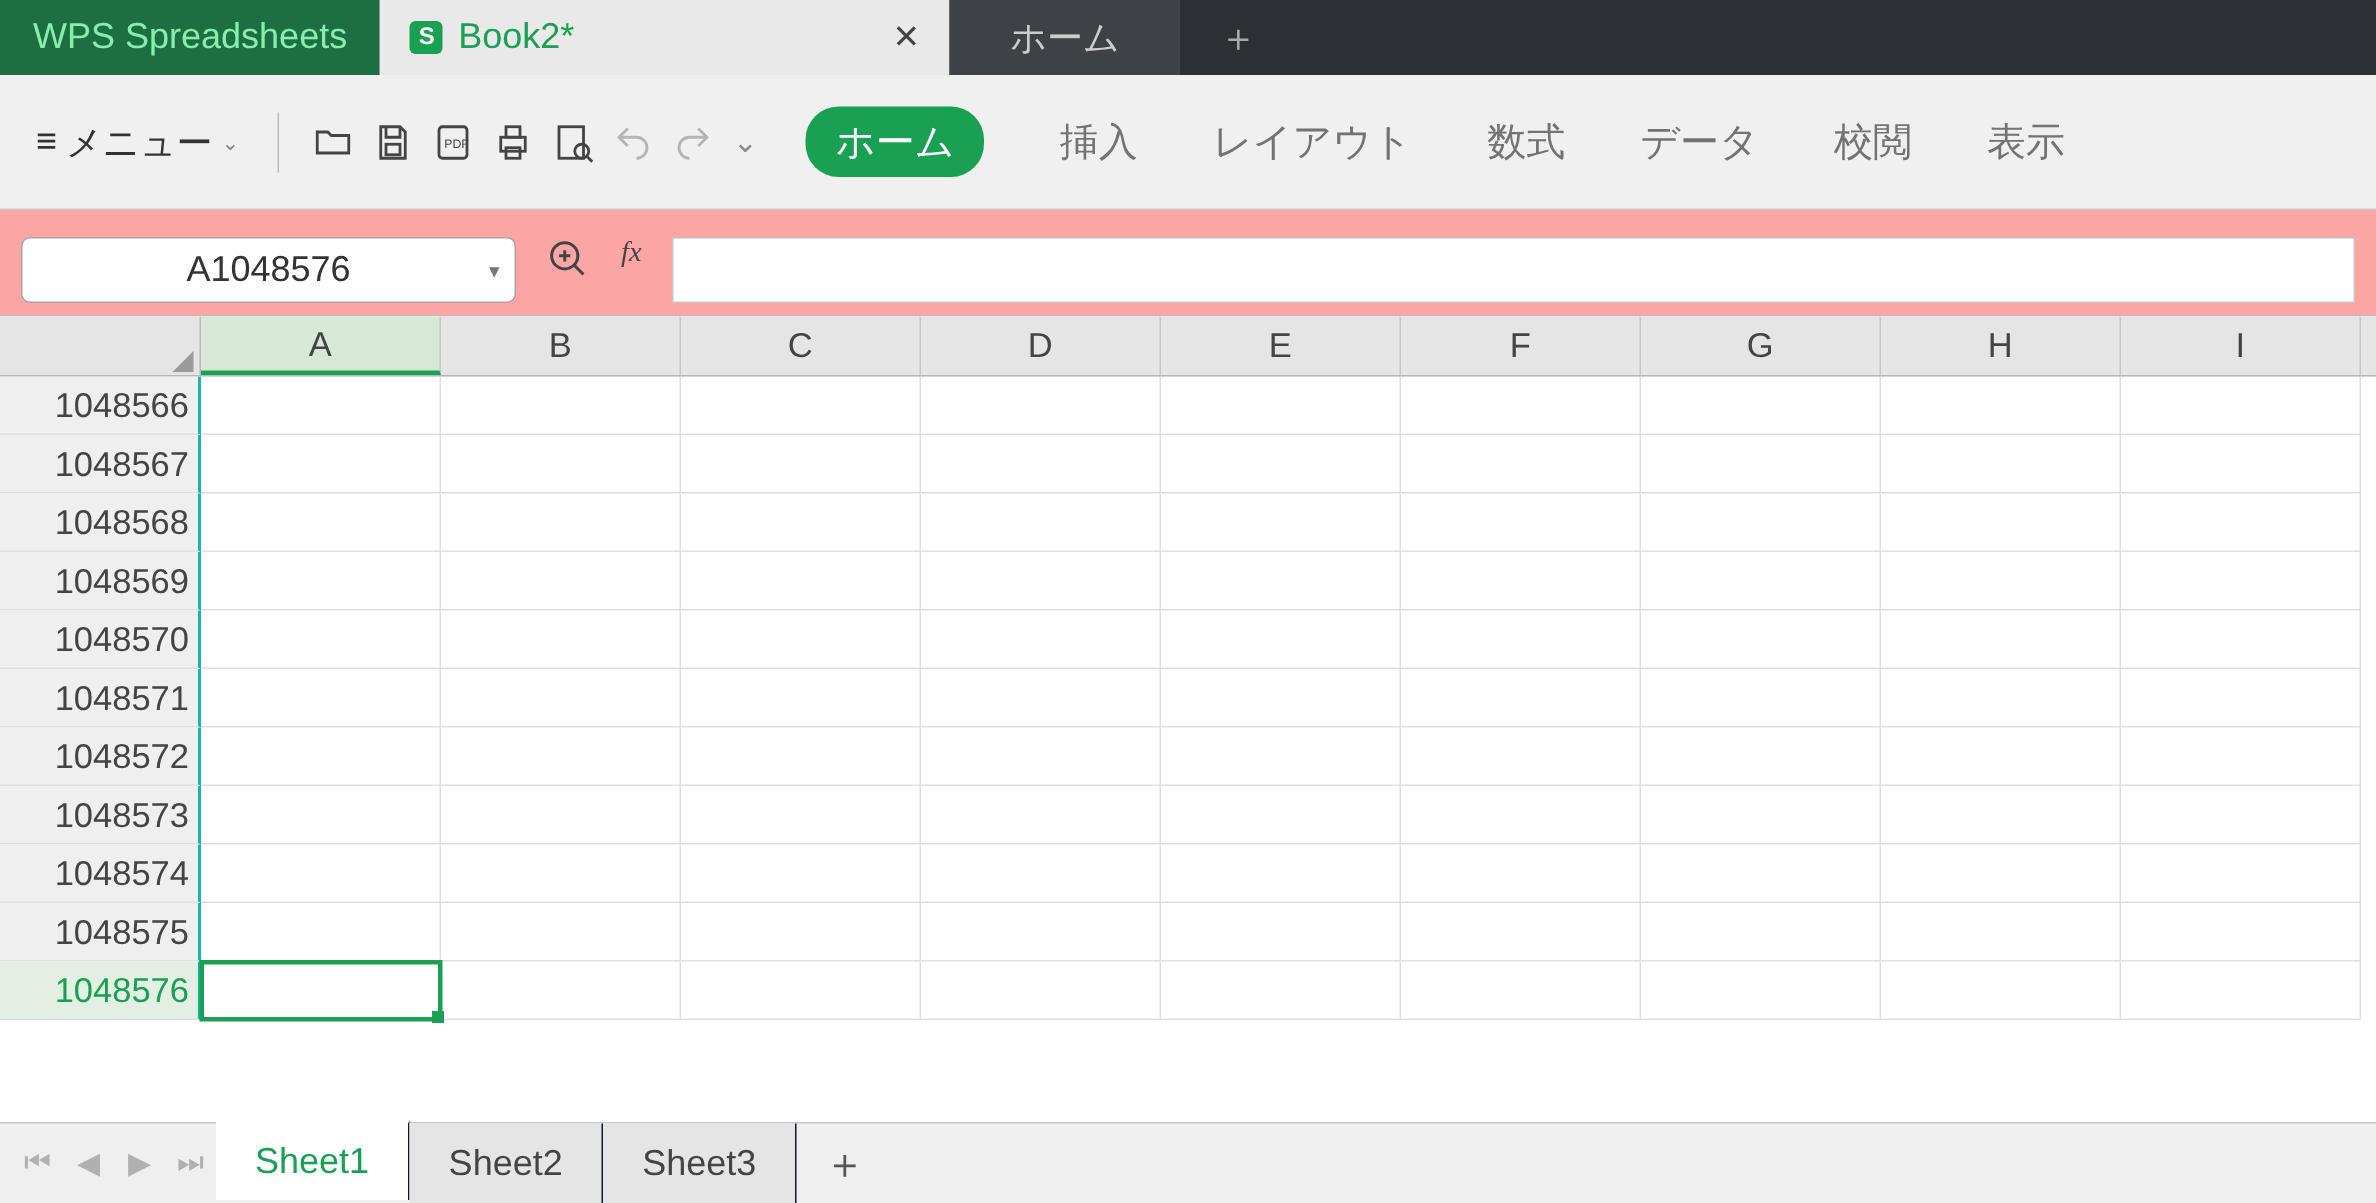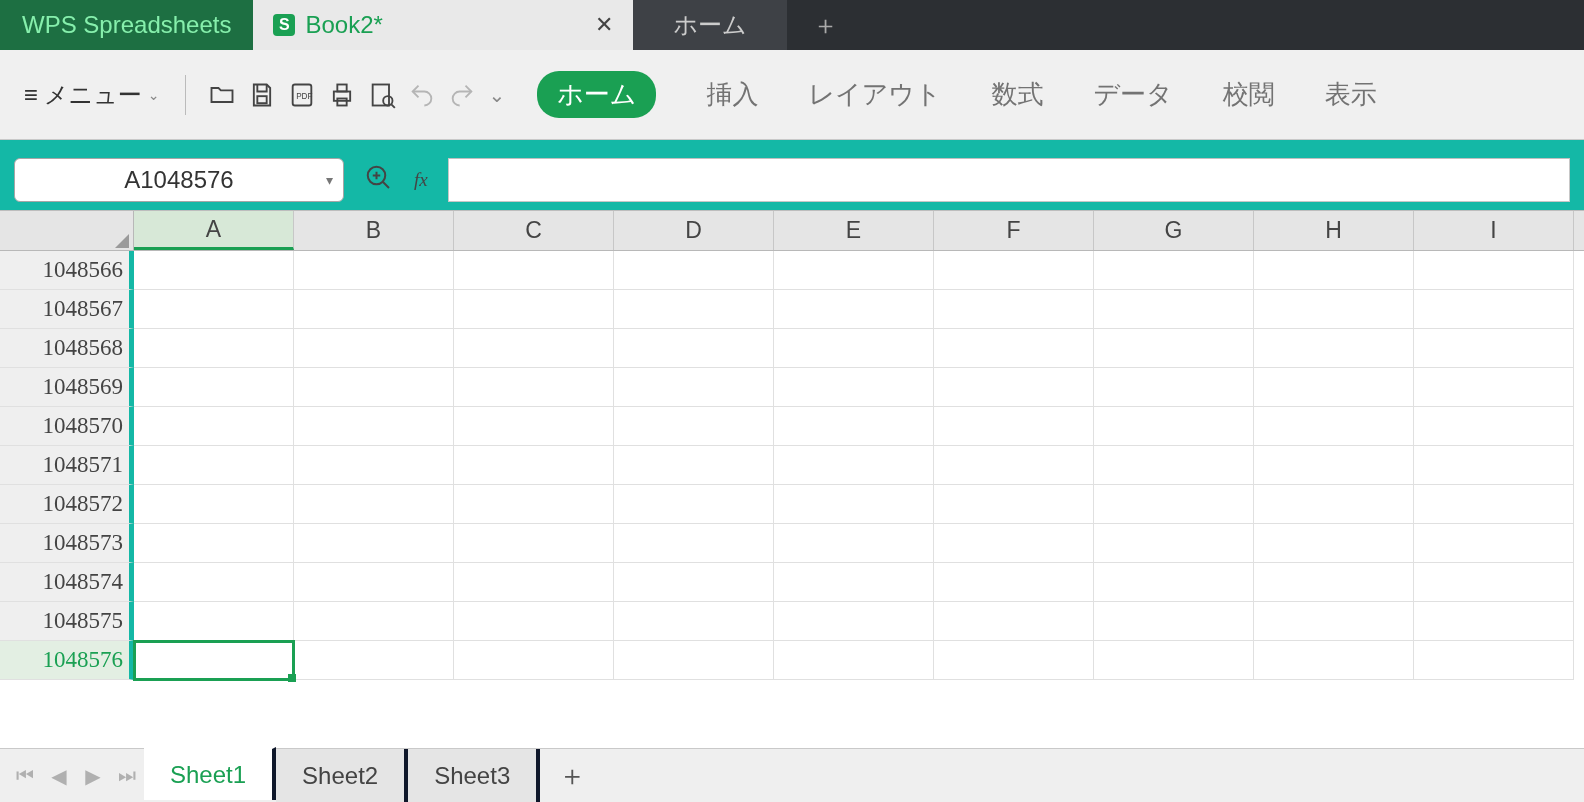--- a/index.html
+++ b/index.html
@@ -21,46 +21,46 @@
 .sep { width: 1px; height: 40px; background: #bbb; margin: 0 14px; }
 .tb-icon { width: 36px; height: 36px; display: inline-flex; align-items: center; justify-content: center; cursor: pointer; color:#444; }
 .tb-icon svg { width: 28px; height: 28px; stroke: #444; fill: none; stroke-width: 1.6; }
 .tb-icon.disabled svg { stroke: #b5b5b5; }
 .caret { cursor:pointer; padding:0 4px; }
 .ribbon-tabs { display: flex; align-items: center; gap: 50px; margin-left: 24px; font-size: 26px; }
 .ribbon-tab { cursor: pointer; color: #737373; }
 .ribbon-tab.active { background: #1aa053; color: #fff; padding: 6px 20px; border-radius: 22px; }
 
 
-.fbar-wrap { background: #14b8a6; border-bottom: 1px solid #bdbdbd; padding: 18px 14px 8px 14px; display: flex; align-items: center; gap: 20px; }
+.fbar-wrap { background: #fca5a5; border-bottom: 1px solid #bdbdbd; padding: 18px 14px 8px 14px; display: flex; align-items: flex-start; gap: 20px; }
 .name-box { background: #fff; border: 1px solid #a6a6a6; border-radius: 6px; height: 44px; width: 330px; display: flex; align-items: center; justify-content: center; font-size: 24px; position:relative; }
 .name-box .dd { position:absolute; right:10px; color:#777; font-size:14px; }
 .zoom-icon svg { width:30px; height:30px; stroke:#444; fill:none; stroke-width:1.6; }
 .fx { font-style: italic; font-size: 19px; font-family: "Times New Roman", serif; color:#444; }
 .formula-input { flex: 1; height: 44px; background: #fff; border: 1px solid #c7c7c7; border-top:1px solid #bfbfbf; }
 
 
 .grid { flex: 1; display: flex; flex-direction: column; overflow: hidden; background:#fff;}
 .col-headers { display: flex; background: #e5e5e5; border-bottom: 1px solid #b8b8b8; height: 40px; }
 .corner { width: 134px; border-right: 1px solid #b8b8b8; position:relative; background:#e5e5e5; }
 .corner::after { content:""; position:absolute; right:4px; bottom:2px; width:0; height:0; border-left:14px solid transparent; border-bottom:14px solid #9a9a9a; }
 .col-h { width: 160px; border-right: 1px solid #c7c7c7; display:flex; align-items:center; justify-content:center; font-size:23px; color:#444; cursor:pointer; }
 .col-h.sel { background:#d7e8d7; border-bottom:3px solid #1aa053; font-weight:500; }
 .rows { flex:1; overflow:hidden; }
 .row { display:flex; height:39px; }
-.row-h { width:134px; border-right:5px solid #14b8a6; border-bottom:1px solid #e0e0e0; background:#efefef; display:flex; align-items:center; justify-content:flex-end; padding-right:6px; font-size:23px; color:#444; cursor:pointer;font-family:Liberation Serif, serif; }
+.row-h { width:134px; border-right:2px solid #14b8a6; border-bottom:1px solid #e0e0e0; background:#efefef; display:flex; align-items:center; justify-content:flex-end; padding-right:6px; font-size:23px; color:#444; cursor:pointer; }
 .row-h.sel { color:#1aa053; background:#e3efe3;padding-left:24px; }
 .cell { width:160px; border-right:1px solid #e0e0e0; border-bottom:1px solid #e0e0e0; cursor:cell; position:relative; }
 .cell.selected { outline:3px solid #1aa053; outline-offset:-2px; z-index:2; }
 .cell.selected::after { content:""; position:absolute; right:-3px; bottom:-3px; width:8px; height:8px; background:#1aa053; }
 
 
 .sheetbar { height:54px; background:#efefef; border-top:1px solid #c9c9c9; display:flex; align-items:center; padding:0 8px; }
 .nav-arrow { width:34px; text-align:center; color:#b0b0b0; font-size:20px; cursor:pointer; }
-.sheet-tab { height:100%; padding:0 26px; display:flex; align-items:center; font-size:24px; border-right:4px solid #0f172a; cursor:pointer; color:#444; background:#e5e5e5;text-align:center;}
+.sheet-tab { height:100%; padding:0 26px; display:flex; align-items:center; font-size:24px; border-right:1px solid #0f172a; cursor:pointer; color:#444; background:#e5e5e5;text-align:center;}
 .sheet-tab.active { background:#fff; color:#1aa053; font-weight:500; border-top:2px solid #fff; margin-top:-2px;}
 .sheet-add { padding:0 18px; font-size:28px; color:#555; cursor:pointer; }
 </style>
 </head>
 <body>
 
 <div class="titlebar">
   <div class="app-tab">
     <span>WPS Spreadsheets</span>
   </div>

